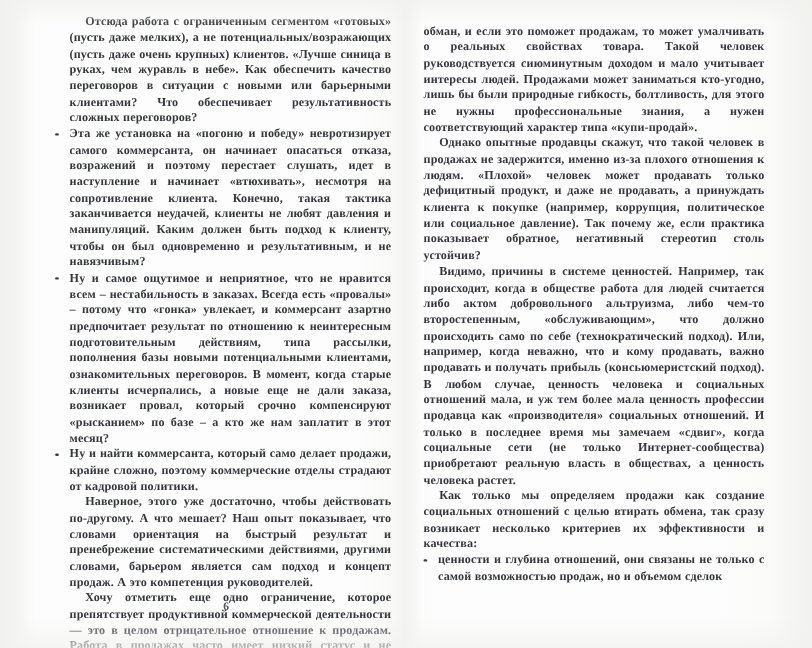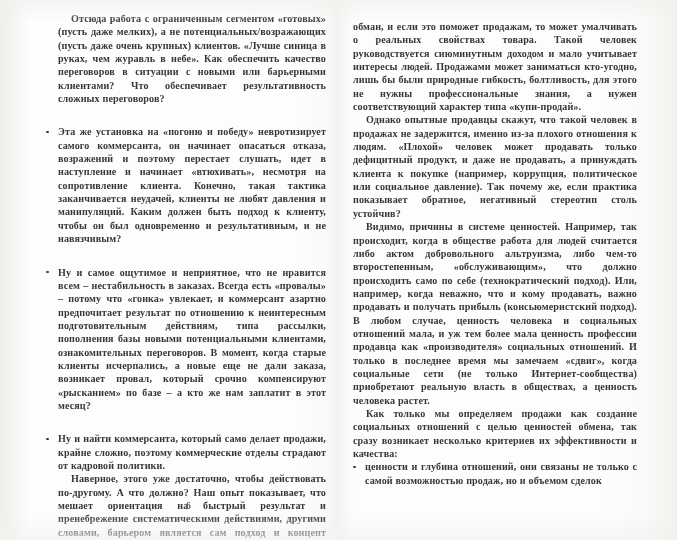--- a/index.html
+++ b/index.html
@@ -76,21 +76,21 @@
   ul.bullets > li .dot {
     position: absolute;
     left: 0px;
     top: 5.3px;
     width: 2.6px;
     height: 2.6px;
     border-radius: 50%;
     background: #3a3c41;
   }
   
-  .col-left-body ul.bullets > li { padding-left: 12px; margin-left: -12px; margin-top: 20px; }
+  .col-left-body ul.bullets > li { padding-left: 12px; margin-left: -12px; }
   .col-left-body ul.bullets > li .dot { left: 0px; }
 
   .folio {
     position: absolute;
     bottom: 29px;
     font-size: 9.6px;
     color: #55575c;
     font-family: "Liberation Serif", "DejaVu Serif", serif;
   }
   .folio-left  { left: 186px; }
@@ -150,39 +150,39 @@
           <li>
             <span class="dot"></span>
             <span>Ну и самое ощутимое и неприятное, что не нравится всем – нестабильность в заказах. Всегда есть «провалы» – потому что «гонка» увлекает, и коммерсант азартно предпочитает результат по отношению к неинтересным подготовительным действиям, типа рассылки, пополнения базы новыми потенциальными клиентами, ознакомительных переговоров. В момент, когда старые клиенты исчерпались, а новые еще не дали заказа, возникает провал, который срочно компенсируют «рысканием» по базе – а кто же нам заплатит в этот месяц?</span>
           </li>
           <li>
             <span class="dot"></span>
             <span>Ну и найти коммерсанта, который само делает продажи, крайне сложно, поэтому коммерческие отделы страдают от кадровой политики.</span>
           </li>
         </ul>
 
-        <p class="para">Наверное, этого уже достаточно, чтобы действовать по-другому. А что должно? Наш опыт показывает, что мешает ориентация на быстрый результат и пренебрежение систематическими действиями, другими словами, барьером является сам подход и концепт продаж. А это компетенция руководителей.</p>
+        <p class="para">Наверное, этого уже достаточно, чтобы действовать по-другому. А что мешает? Наш опыт показывает, что словами ориентация на быстрый результат и пренебрежение систематическими действиями, другими словами, барьером является сам подход и концепт продаж. А это компетенция руководителей.</p>
 
         <p class="para">Хочу отметить еще одно ограничение, которое препятствует продуктивной коммерческой деятельности — это в целом отрицательное отношение к продажам. Работа в продажах часто имеет низкий статус и не привлекательна для продвинутых и профессиональных людей. Стереотип продавца примерно такой – этот ловкий человек может «втирать» и «втюхивать», ради продажи и денег готов пойти на</p>
 
       </div>
       <div class="folio folio-left">6</div>
     </div>
 
     <div class="book-page page-right">
       <div class="col-body col-right-body">
 
         <p class="para cont">обман, и если это поможет продажам, то может умалчивать о реальных свойствах товара. Такой человек руководствуется сиюминутным доходом и мало учитывает интересы людей. Продажами может заниматься кто-угодно, лишь бы были природные гибкость, болтливость, для этого не нужны профессиональные знания, а нужен соответствующий характер типа «купи-продай».</p>
 
         <p class="para">Однако опытные продавцы скажут, что такой человек в продажах не задержится, именно из-за плохого отношения к людям. «Плохой» человек может продавать только дефицитный продукт, и даже не продавать, а принуждать клиента к покупке (например, коррупция, политическое или социальное давление). Так почему же, если практика показывает обратное, негативный стереотип столь устойчив?</p>
 
         <p class="para">Видимо, причины в системе ценностей. Например, так происходит, когда в обществе работа для людей считается либо актом добровольного альтруизма, либо чем-то второстепенным, «обслуживающим», что должно происходить само по себе (технократический подход). Или, например, когда неважно, что и кому продавать, важно продавать и получать прибыль (консьюмеристский подход). В любом случае, ценность человека и социальных отношений мала, и уж тем более мала ценность профессии продавца как «производителя» социальных отношений. И только в последнее время мы замечаем «сдвиг», когда социальные сети (не только Интернет-сообщества) приобретают реальную власть в обществах, а ценность человека растет.</p>
 
 
-        <p class="para">Как только мы определяем продажи как создание социальных отношений с целью ценностей обмена, так сразу возникает несколько критериев их эффективности и качества:</p>
+        <p class="para">Как только мы определяем продажи как создание социальных отношений с целью втирать обмена, так сразу возникает несколько критериев их эффективности и качества:</p>
 
         <ul class="bullets">
           <li>
             <span class="dot"></span>
             <span>ценности и глубина отношений, они связаны не только с самой возможностью продаж, но и объемом сделок</span>
           </li>
         </ul>
 
       </div>
 

